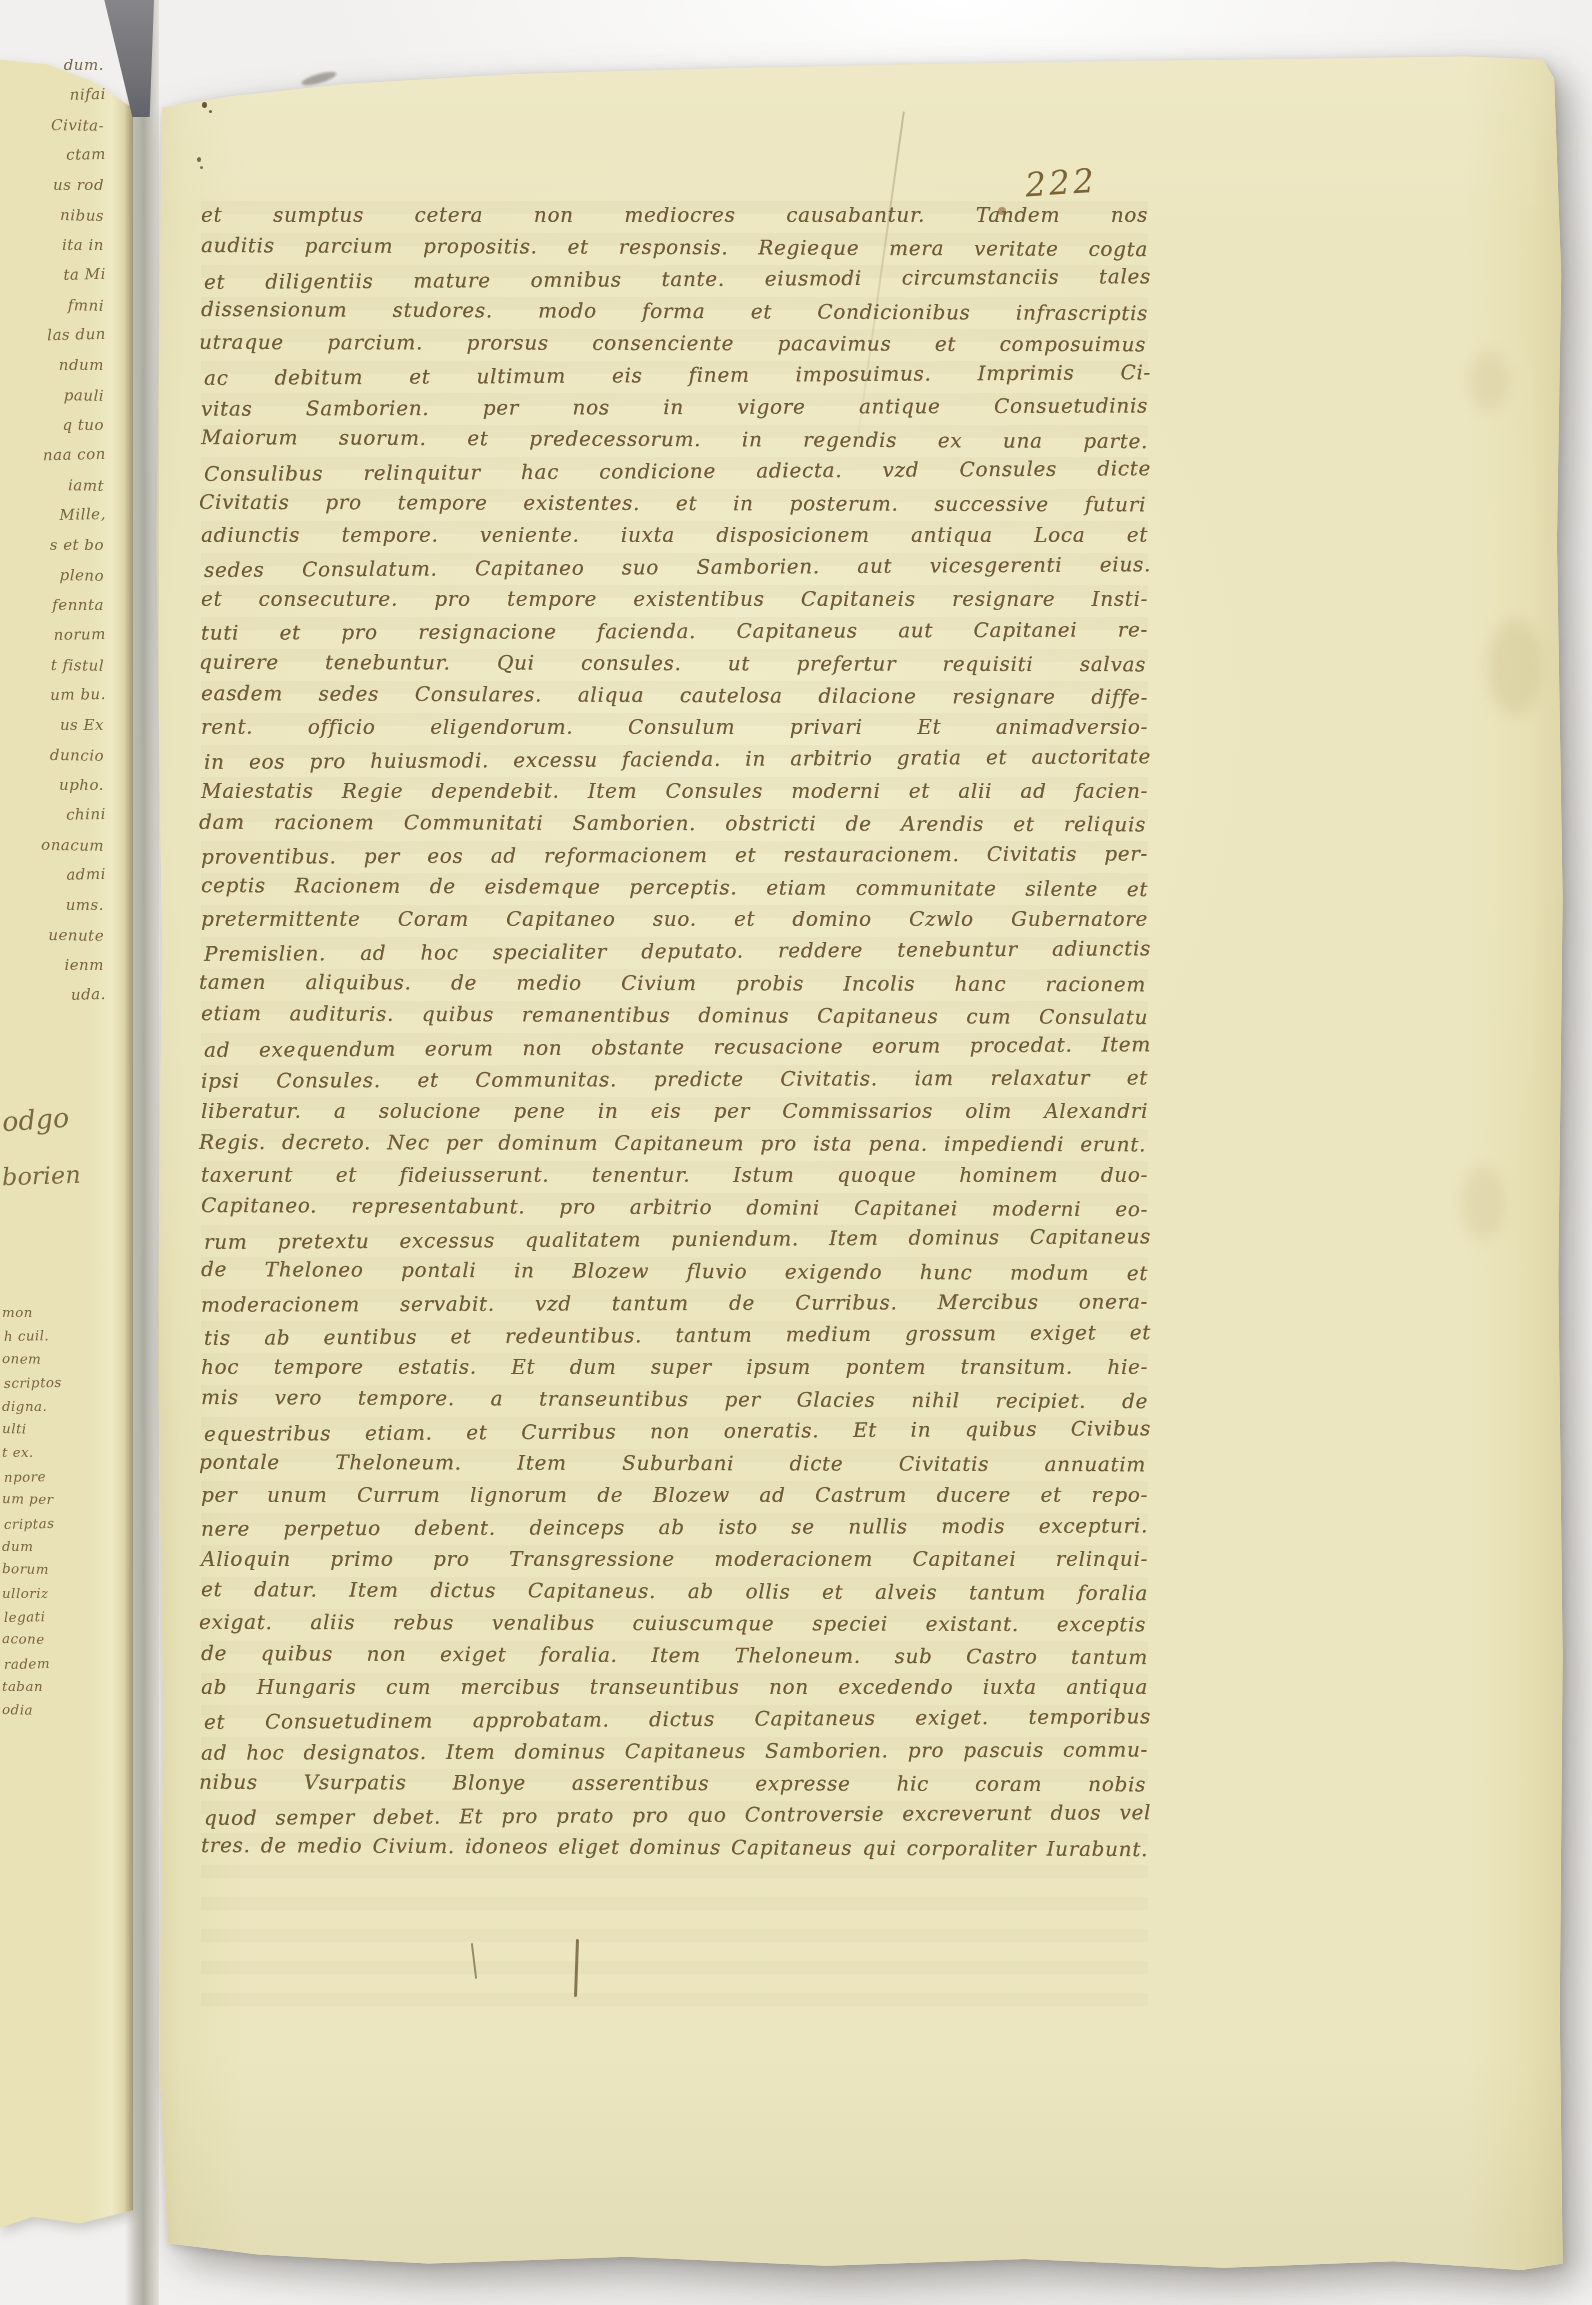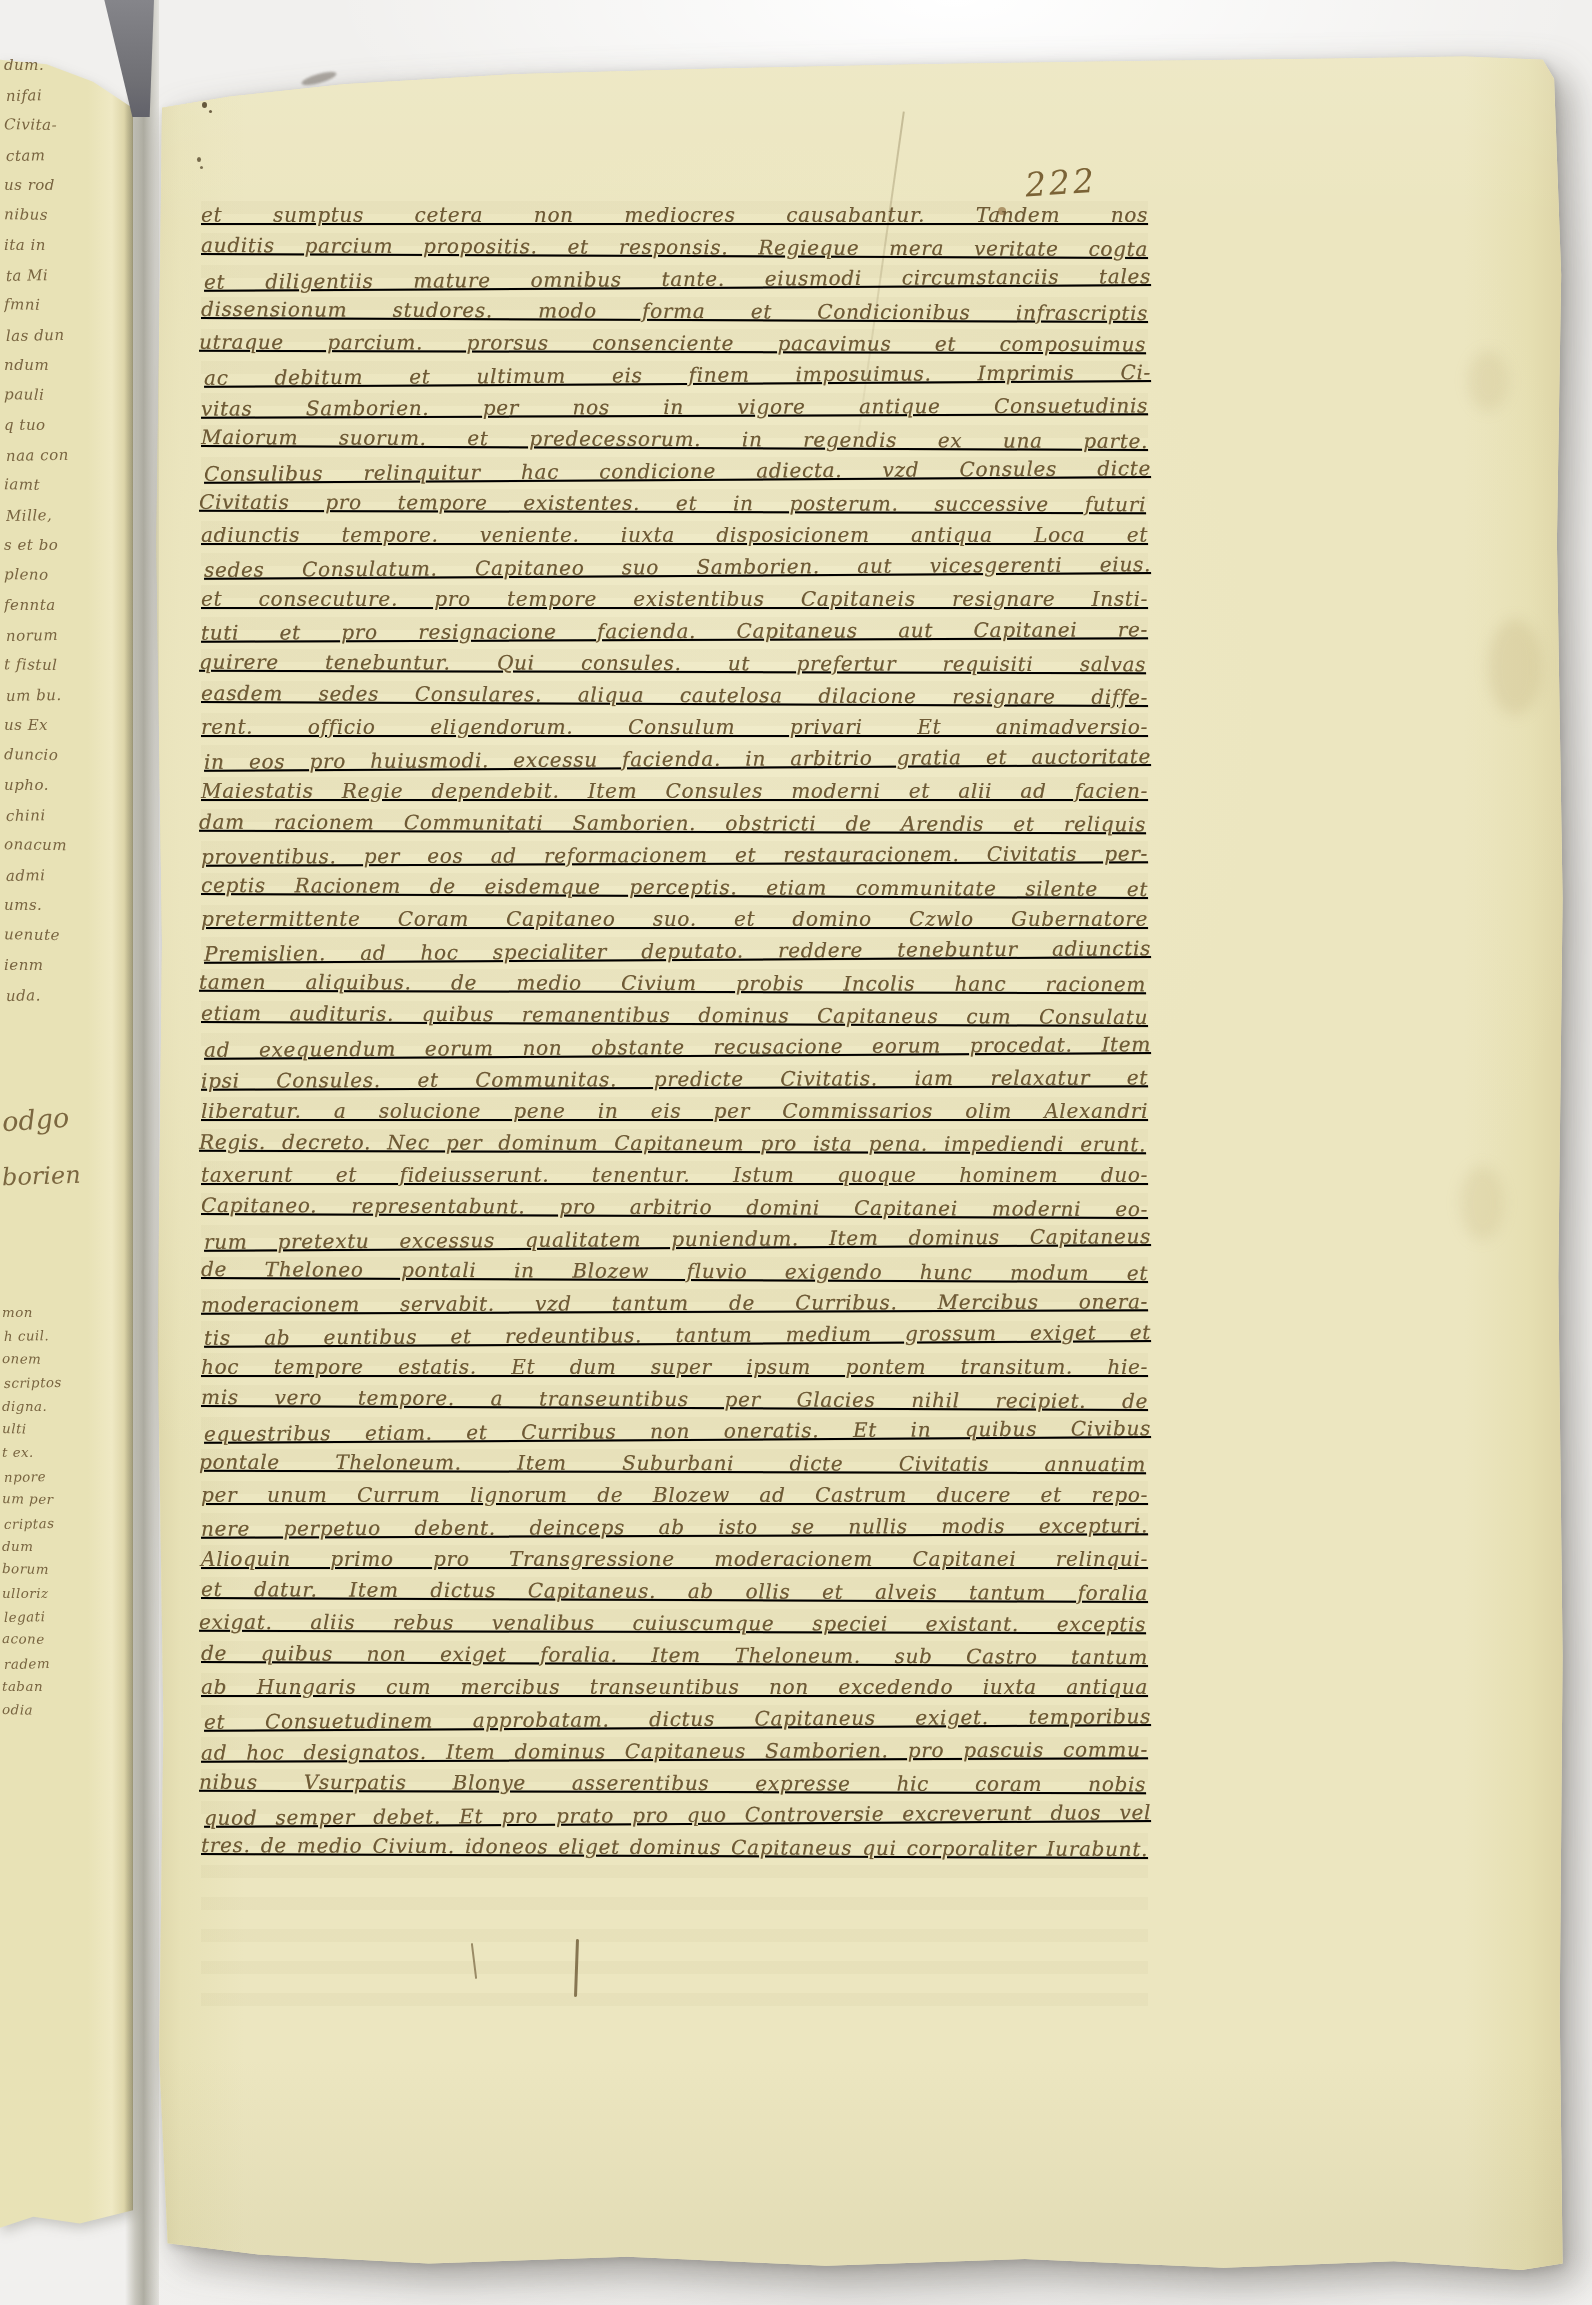--- a/index.html
+++ b/index.html
@@ -13,21 +13,21 @@
     background:
       radial-gradient(ellipse 896px 299px at 60% 0%, #ffffff 0%, rgba(255,255,255,0) 70%),
       radial-gradient(ellipse 995px 259px at 55% 100%, #e7e6e4 0%, rgba(0,0,0,0) 75%),
       #f1f0ee;}
   
   .left-page-wrap{position:absolute;left:0;top:40px;width:133px;height:2201px;
     filter:drop-shadow(2px 5px 6px rgba(70,70,60,.25));}
   .left-page{width:100%;height:100%;
     clip-path:polygon(0 0.9%,35% 1.1%,70% 1.9%,100% 3.1%,100% 98.6%,60% 99.2%,25% 98.9%,0 99.4%);
     background:linear-gradient(90deg,#e8e2b6 0%,#e8e2b6 66%,#efe9c4 84%,#ded6aa 93%,#b4ad85 99%,#9d9672 100%);}
-  .left-frags{position:absolute;left:4px;top:56px;width:100px;}
+  .left-frags{position:absolute;left:4px;top:56px;width:100px;text-align:right;}
   .left-frags-lower{position:absolute;left:2px;top:1305px;width:101px;}
   .frag{font:italic 15px "DejaVu Serif",serif;color:#786440;height:30px;
     white-space:nowrap;overflow:hidden;letter-spacing:0.5px;}
   .frag:nth-child(2n){transform:rotate(-1.2deg) translateX(2px);}
   .frag:nth-child(3n){transform:rotate(1deg);}
   .left-frags-lower .frag{font-size:13.4px;height:23.4px;}
   .margin-note{position:absolute;left:2px;font:italic 27px "DejaVu Serif",serif;
     color:#7b6740;white-space:nowrap;transform:rotate(-4deg);}
   .margin-note.n1{top:1104px;}
   .margin-note.n2{top:1162px;font-size:24px;transform:rotate(-2deg);}
@@ -48,21 +48,21 @@
       linear-gradient(90deg,#d9d1a4 0%,#e7e1b6 2.5%,#ece6c0 7%,#ece6c0 93%,#e6dfb2 97.5%,#ddd4a6 100%),
       #ebe5bf;}
   
   .showthrough{position:absolute;left:56px;top:149px;width:947px;height:1806px;
     background:repeating-linear-gradient(180deg,rgba(140,125,75,.05) 0 13px,rgba(0,0,0,0) 13px 32px);}
   
   .folio-number{position:absolute;left:880px;top:111px;
     font:italic 33px "DejaVu Serif",serif;color:#7b6336;letter-spacing:3px;
     transform:rotate(-4deg);}
   
-  .text-block{position:absolute;left:56px;top:151px;width:947px;text-decoration:underline;}
+  .text-block{position:absolute;left:56px;top:151px;width:947px;}
   .ms-line{display:block;height:32px;white-space:nowrap;
     font:italic 20px "DejaVu Serif",serif;color:#6e5a35;
     letter-spacing:0.7px;word-spacing:3px;
     text-align:justify;text-align-last:justify;white-space:normal;overflow:visible;
     text-shadow:0.3px 0.2px 0.4px rgba(110,90,53,.55);}
   .ms-line:nth-child(2n){transform:rotate(.25deg);}
   .ms-line:nth-child(3n){transform:rotate(-.35deg) translateX(3px);}
   .ms-line:nth-child(5n){transform:rotate(.15deg) translateX(-2px);}
   .ms-line:nth-child(7n){transform:rotate(-.2deg);}
   

